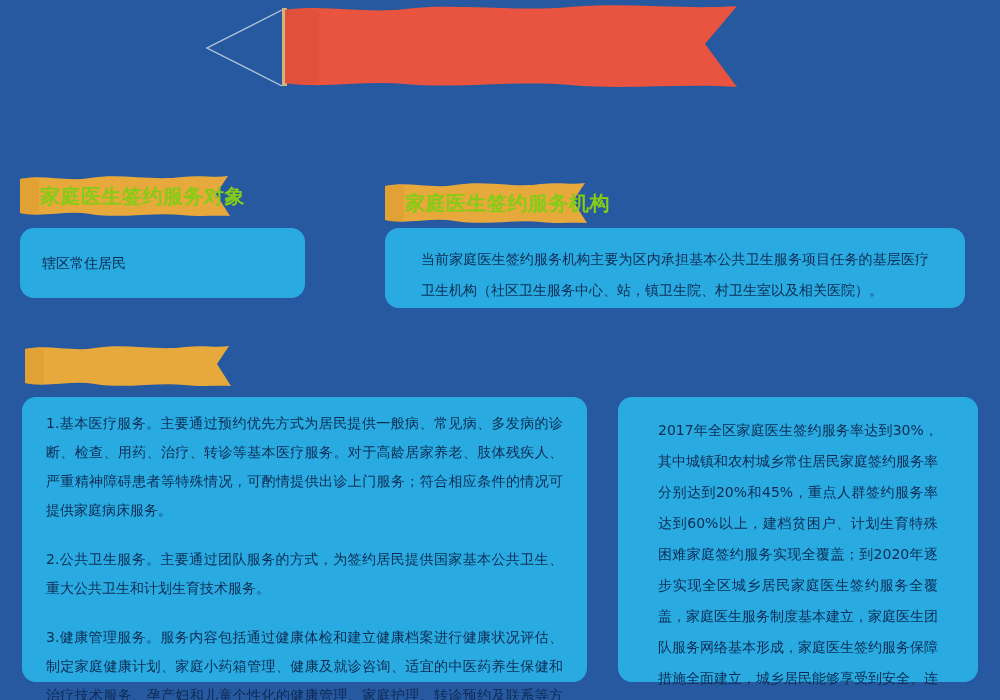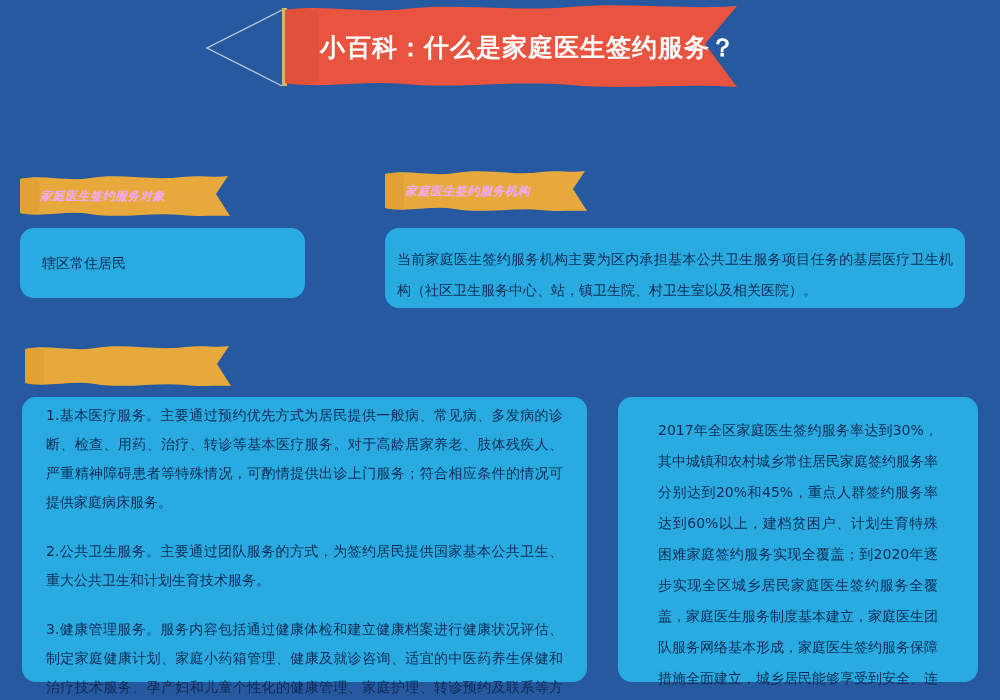--- a/index.html
+++ b/index.html
@@ -81,47 +81,46 @@
     width: 100%;
     height: 44px;
   }
   .gold-ribbon .gold-label {
     position: absolute;
     left: 20px;
     top: 0;
     height: 44px;
     display: flex;
     align-items: center;
-    color: #f0abfc;
-    font-size: 12px;
+    color: #84cc16;
+    font-size: 20px;
     font-weight: bold;
     white-space: nowrap;
     letter-spacing: 0.5px;
-    font-style: italic;
   }
 
   
   .cyan-box {
     position: absolute;
     background: #29abe2;
     border-radius: 14px;
     box-sizing: border-box;
   }
   .cyan-box p {
     margin: 0;
     color: #0d2b52;
     font-size: 14px;
     line-height: 29px;
     text-align: justify;
   }
   .cyan-box p + p { margin-top: 20px; }
 
   .box-obj    { left: 20px;  top: 228px; width: 285px; height: 70px;  padding: 24px 22px; }
-  .box-org    { left: 385px; top: 228px; width: 580px; height: 80px;  padding: 16px 12px; }
-  .box-cont   { left: 22px;  top: 397px; width: 565px; height: 285px; padding: 4px 24px; }
+  .box-org    { left: 385px; top: 228px; width: 580px; height: 80px;  padding: 16px 36px; }
+  .box-cont   { left: 22px;  top: 397px; width: 565px; height: 285px; padding: 12px 24px; }
   .box-goal   { left: 618px; top: 397px; width: 360px; height: 285px; padding: 18px 40px; }
 
   .box-goal p { line-height: 31px; }
   .box-obj p  { line-height: 22px; }
   .box-org p  { line-height: 31px; }
 </style>
 </head>
 <body>
 
 <div class="canvas">
@@ -146,21 +145,20 @@
                  L 420,40
                  L 452,83
                  C 400,79 340,86 285,81
                  C 230,76 170,85 120,80
                  C 80,76 40,85 0,79
                  Z" fill="#e8543f"></path>
         <path d="M0,6 C 14,3 26,5 34,7 L 34,78 C 26,80 14,82 0,79 Z" fill="#d84b36" opacity="0.45"></path>
       </svg>
     </div>
 
-    <div class="title-text">小百科：什么是家庭医生签约服务？</div>
   </div>
 
   <div class="gold-ribbon" style="left:20px; top:174px; width:232px;">
     <svg class="gold-svg" viewBox="0 0 232 44" preserveAspectRatio="none">
       <path d="M0,5
                C 22,0 46,8 70,4
                C 100,-1 132,7 162,3
                C 180,1 196,4 208,2
                L 208,2
                L 196,20
@@ -171,21 +169,21 @@
                Z" fill="#e8a93c"></path>
       <path d="M0,5 C 8,3 14,4 19,6 L 19,39 C 14,41 8,41 0,39 Z" fill="#d99a2e" opacity="0.5"></path>
     </svg>
     <div class="gold-label">家庭医生签约服务对象</div>
   </div>
 
   <div class="cyan-box box-obj">
     <p>辖区常住居民</p>
   </div>
 
-  <div class="gold-ribbon" style="left:385px; top:169px; width:222px;">
+  <div class="gold-ribbon" style="left:385px; top:181px; width:222px;">
     <svg class="gold-svg" viewBox="0 0 222 44" preserveAspectRatio="none">
       <path d="M0,5
                C 22,0 46,8 70,4
                C 100,-1 130,7 156,3
                C 174,1 188,4 200,2
                L 200,2
                L 188,20
                L 202,42
                C 188,41 174,43 156,41
                C 130,38 100,45 70,40

